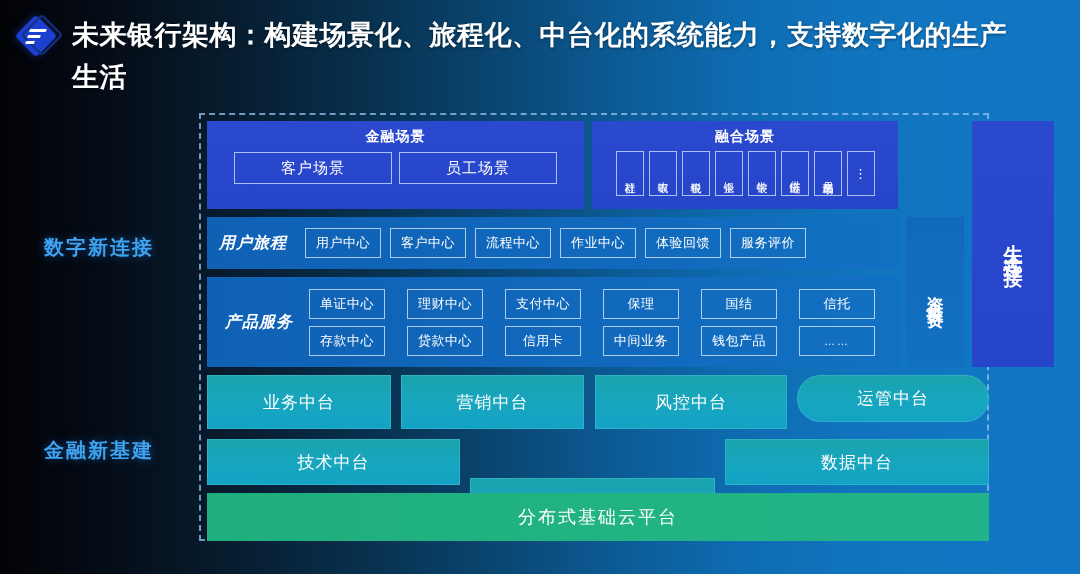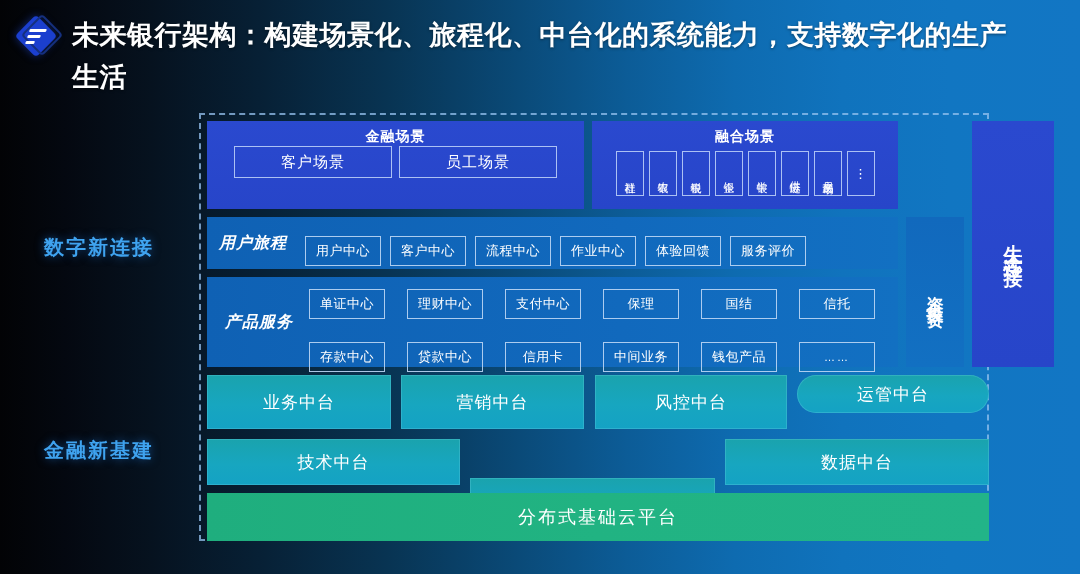--- a/index.html
+++ b/index.html
@@ -77,21 +77,21 @@
     background:linear-gradient(180deg,#2a49cf 0%,#2745c9 100%);
   }
   #fuse-scene{
     left:385px;top:0;width:306px;height:88px;
     background:linear-gradient(180deg,#2a49cf 0%,#2745c9 100%);
   }
   .panel-title{
     color:#ffffff;font-size:14px;font-weight:700;text-align:center;
     padding-top:7px;letter-spacing:1px;
   }
-  .scene-sub-row{display:flex;justify-content:center;gap:7px;margin-top:0;text-align:center;}
+  .scene-sub-row{display:flex;justify-content:center;gap:7px;margin-top:6px;text-align:center;}
   .scene-sub{
     width:158px;height:32px;border:1px solid rgba(195,215,250,.85);
     color:#ffffff;font-size:15px;display:flex;align-items:center;
     justify-content:center;box-sizing:border-box;letter-spacing:1px;
   }
   .vbox-row{display:flex;justify-content:center;gap:5px;margin-top:5px;}
   .vbox{
     width:28px;height:45px;border:1px solid rgba(195,215,250,.85);
     color:#ffffff;font-size:11px;line-height:13px;
     display:flex;align-items:center;justify-content:center;
@@ -107,21 +107,21 @@
     background:linear-gradient(90deg,#0f61b4 0%,#1169bd 60%,#1270c2 100%);
     display:flex;align-items:center;padding-left:12px;
   }
   .row-label{
     color:#ffffff;font-size:16px;font-weight:700;font-style:italic;
     letter-spacing:1px;white-space:nowrap;
   }
   .chip{
     border:1px solid rgba(190,215,245,.9);color:#ffffff;
     display:flex;align-items:center;justify-content:center;
-    box-sizing:border-box;font-size:13px;letter-spacing:.5px;white-space:nowrap;margin-top:16px;
+    box-sizing:border-box;font-size:13px;letter-spacing:.5px;white-space:nowrap;
   }
   #journey .chips{display:flex;gap:9px;margin-left:18px;}
   #journey .chip{width:76px;height:30px;}
 
   
   #product{
     left:0;top:156px;width:691px;height:90px;
     background:linear-gradient(90deg,#0f61b4 0%,#1169bd 60%,#1270c2 100%);
     display:flex;align-items:center;padding-left:18px;
   }
@@ -258,21 +258,21 @@
 
     <div class="panel" id="eco">
       <div class="vtext">生态连接</div>
     </div>
   </div>
 
   <div id="lower">
     <div class="tealbox" style="left:0;top:0;width:184px;height:54px;">业务中台</div>
     <div class="tealbox" style="left:194px;top:0;width:183px;height:54px;">营销中台</div>
     <div class="tealbox" style="left:388px;top:0;width:192px;height:54px;">风控中台</div>
-    <div class="tealbox" style="left:590px;top:0;width:192px;height:38px;border-radius:25px;">运管中台</div>
+    <div class="tealbox" style="left:590px;top:0;width:192px;height:47px;border-radius:25px;">运管中台</div>
 
     <div class="tealbox" style="left:0;top:64px;width:253px;height:46px;">技术中台</div>
     <div class="tealbox" style="left:263px;top:64px;width:245px;height:46px;margin-top:39px;">AI中台</div>
     <div class="tealbox" style="left:518px;top:64px;width:264px;height:46px;">数据中台</div>
 
     <div class="greenbox" style="left:0;top:118px;width:782px;height:48px;">分布式基础云平台</div>
   </div>
 
 </div>
 

